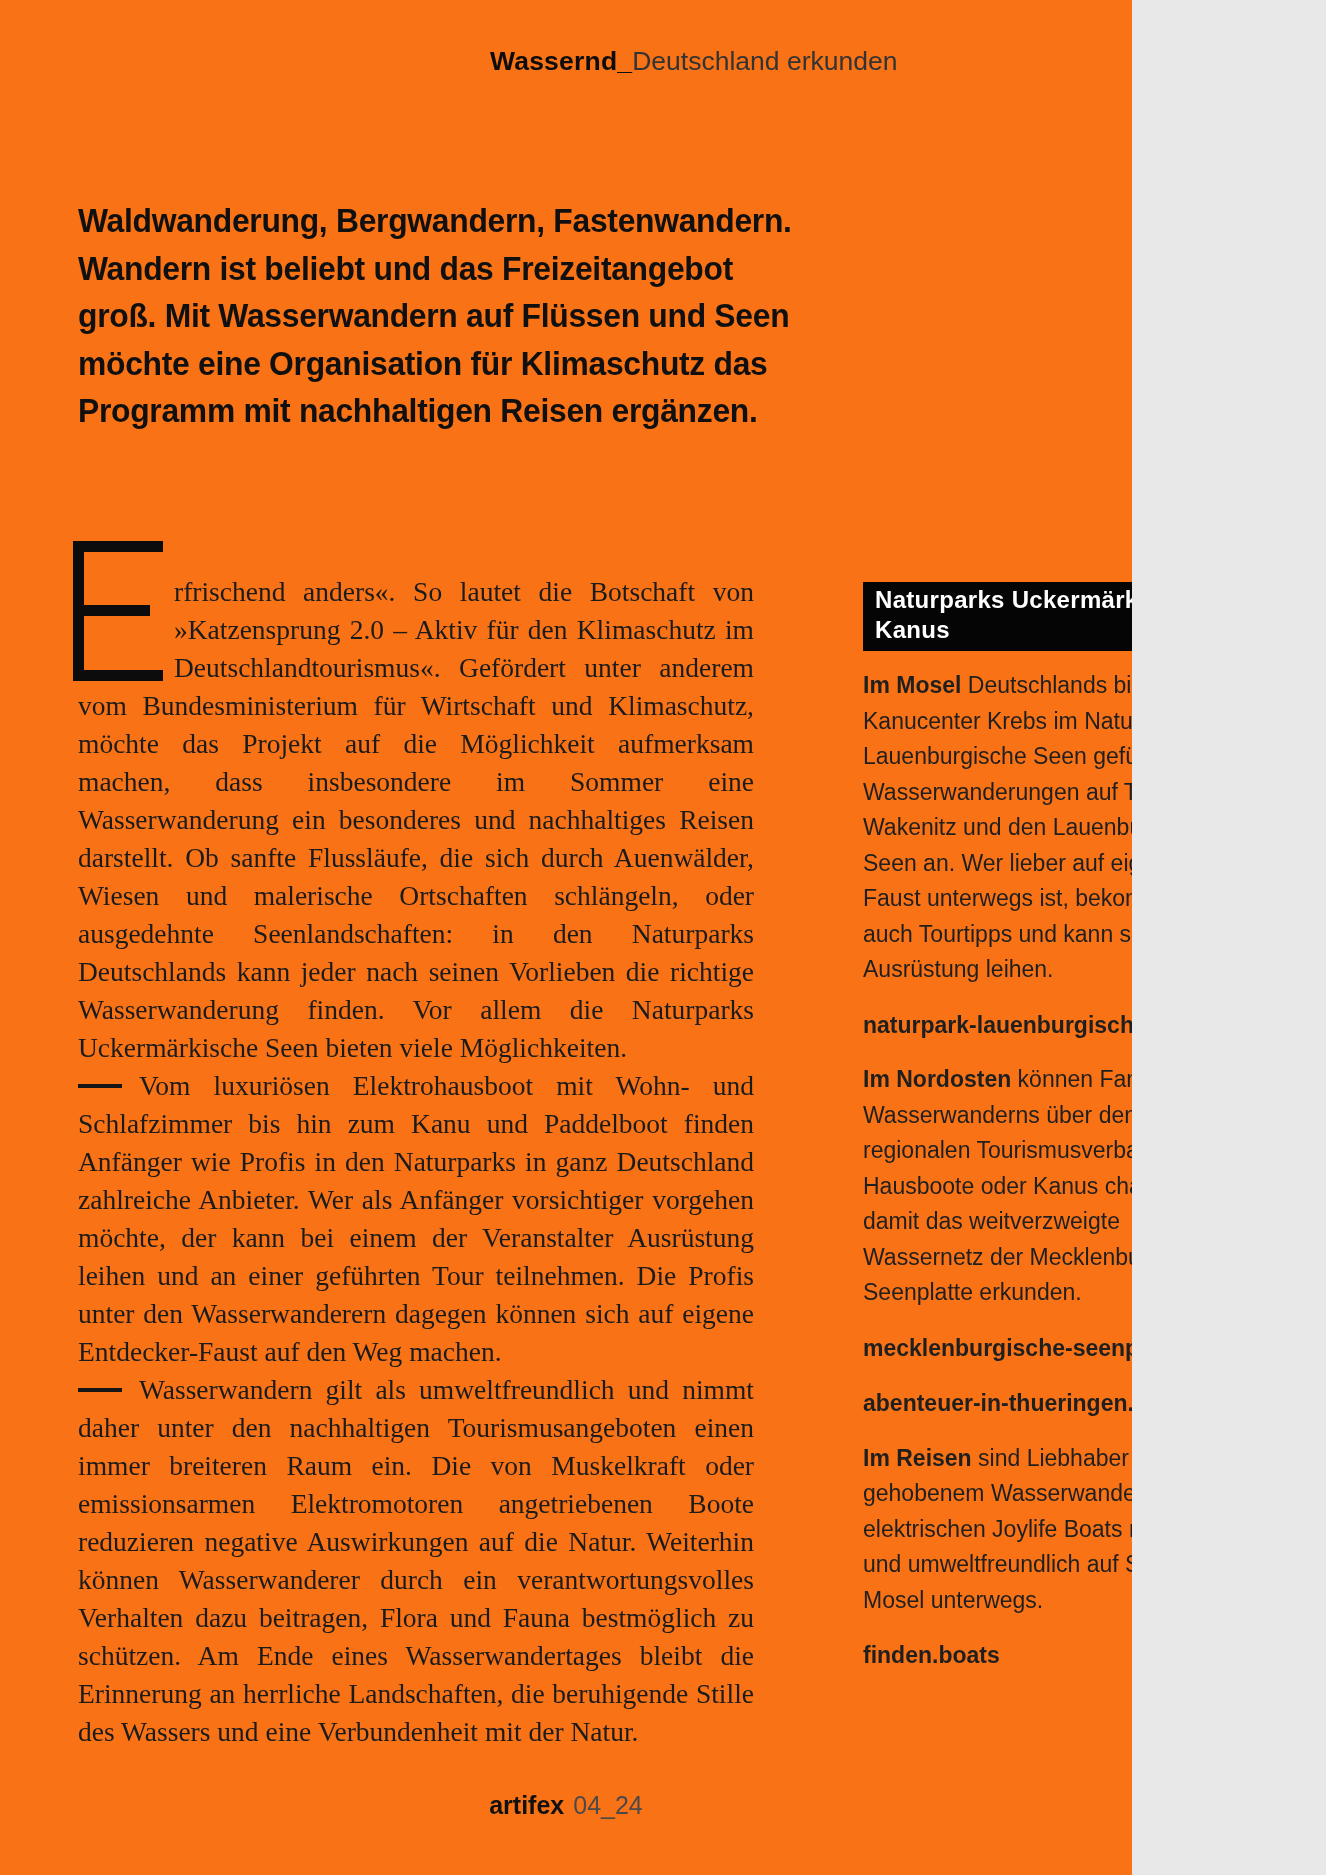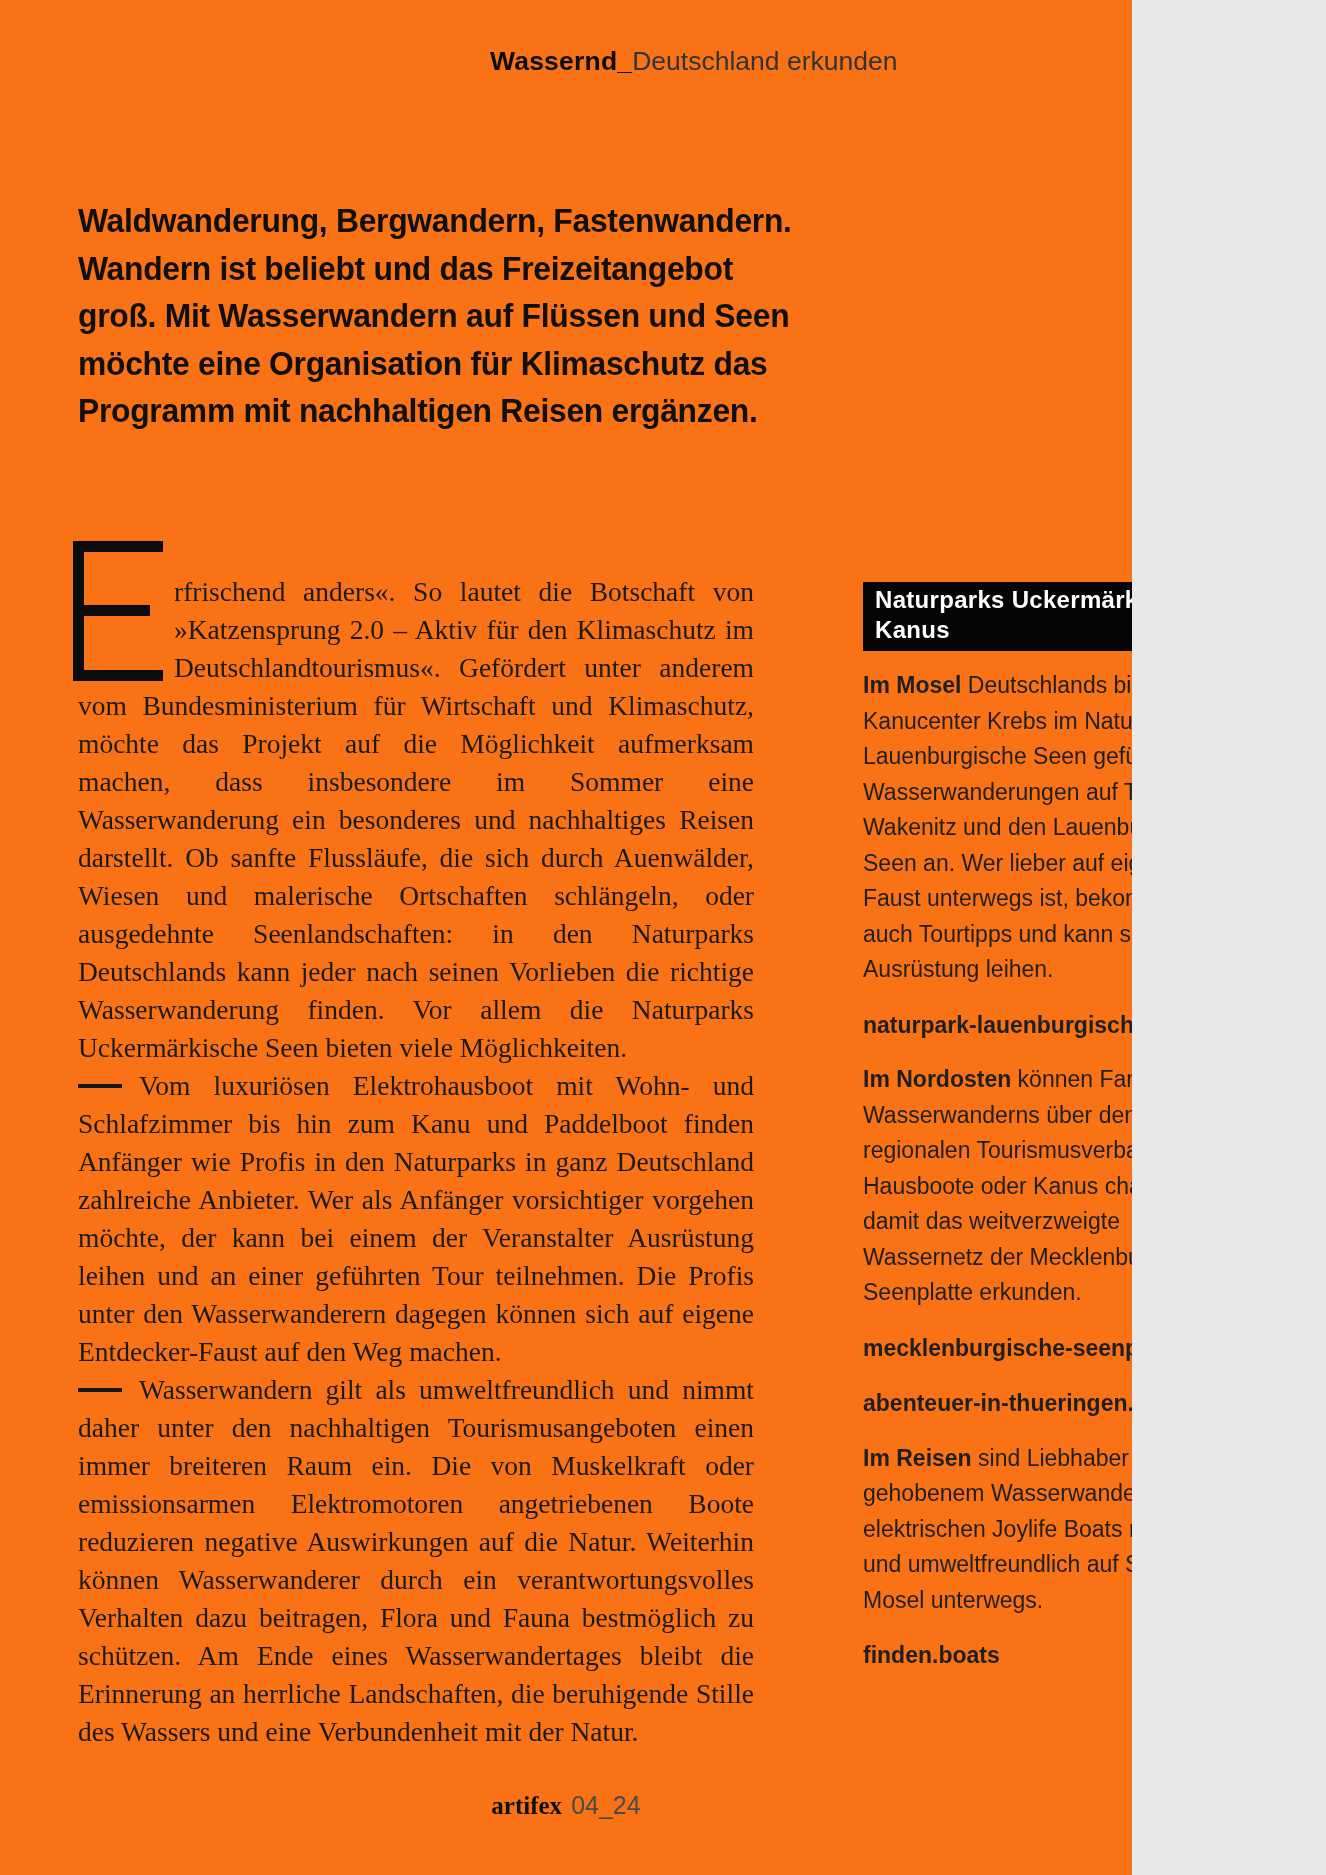--- a/index.html
+++ b/index.html
@@ -123,21 +123,21 @@
   
   .foot {
     position: absolute;
     left: 0;
     top: 1790px;
     width: 100%;
     text-align: center;
     font-size: 25px;
     line-height: 30px;
   }
-  .ft-bold  { font-weight: 700; color: #111111; font-family: Liberation Serif, serif; }
+  .ft-bold  { font-weight: 700; color: #111111; }
   .ft-light { font-weight: 400; color: #4a4a4a; margin-left: 9px; }
 </style>
 </head>
 <body>
 
 <div class="page">
 
   <header class="runhead">
     <span class="rh-bold">Wassernd</span><span class="rh-bold">_</span><span class="rh-light">Deutschland erkunden</span>
   </header>

